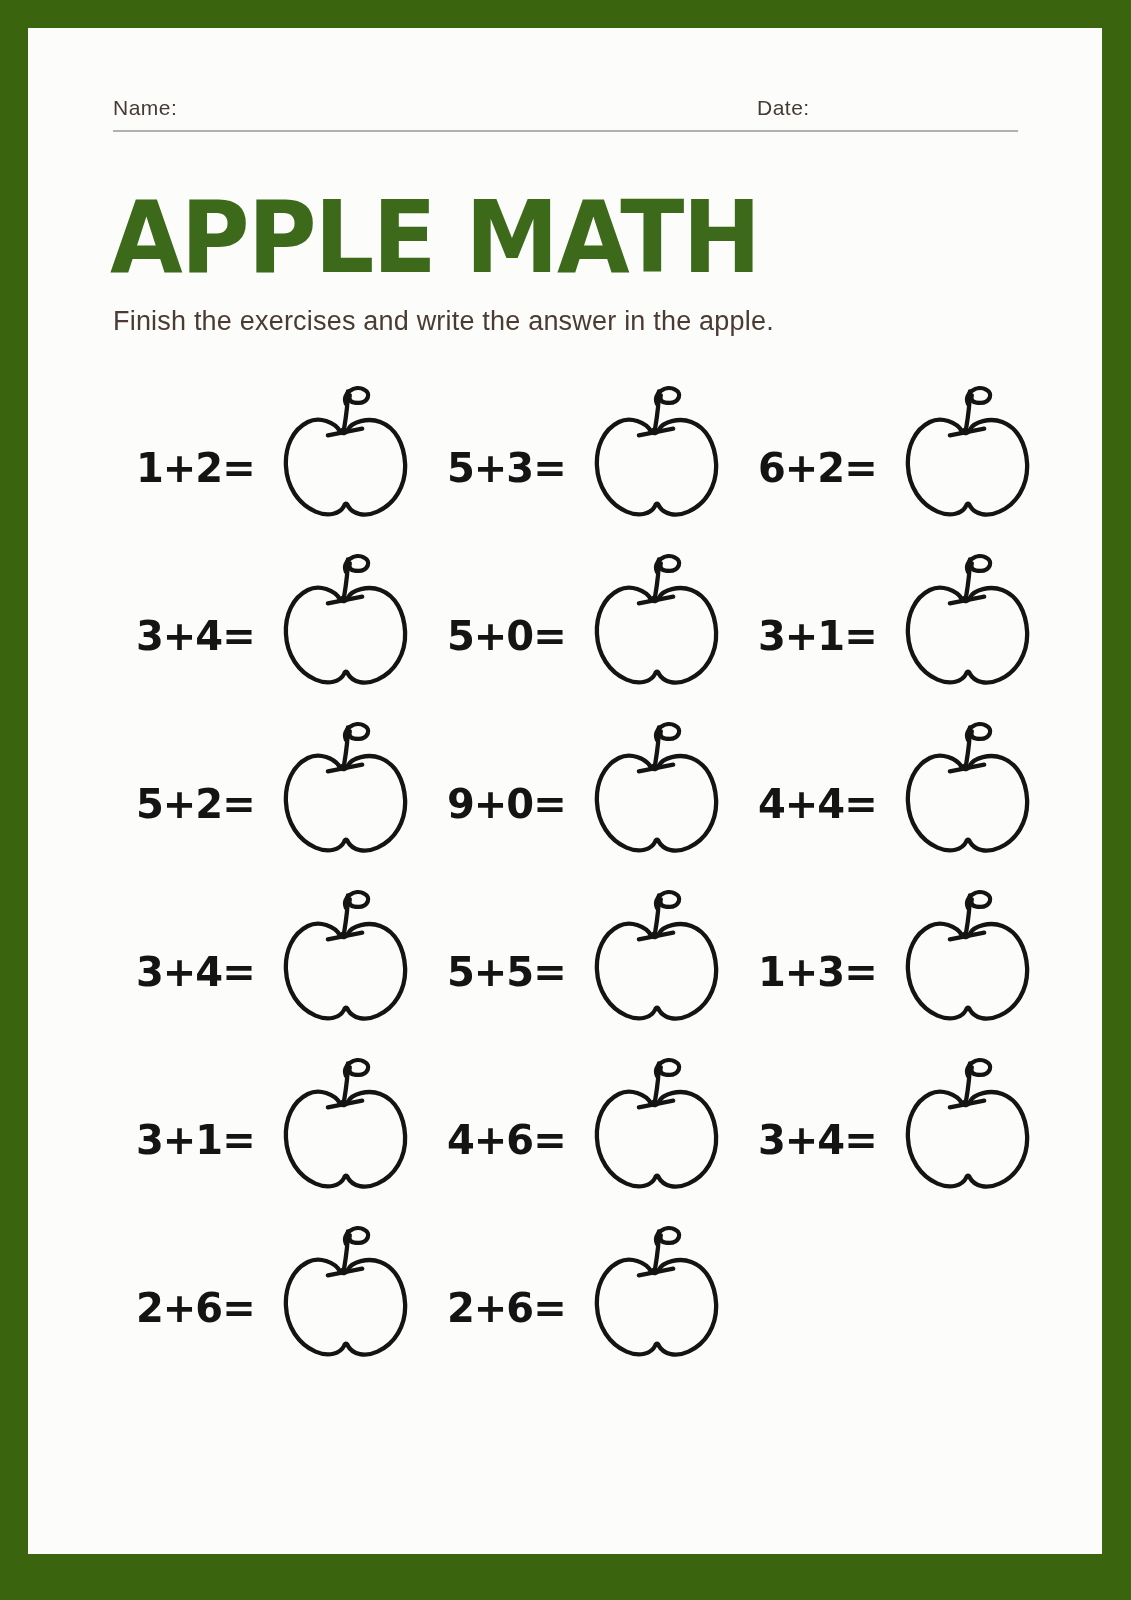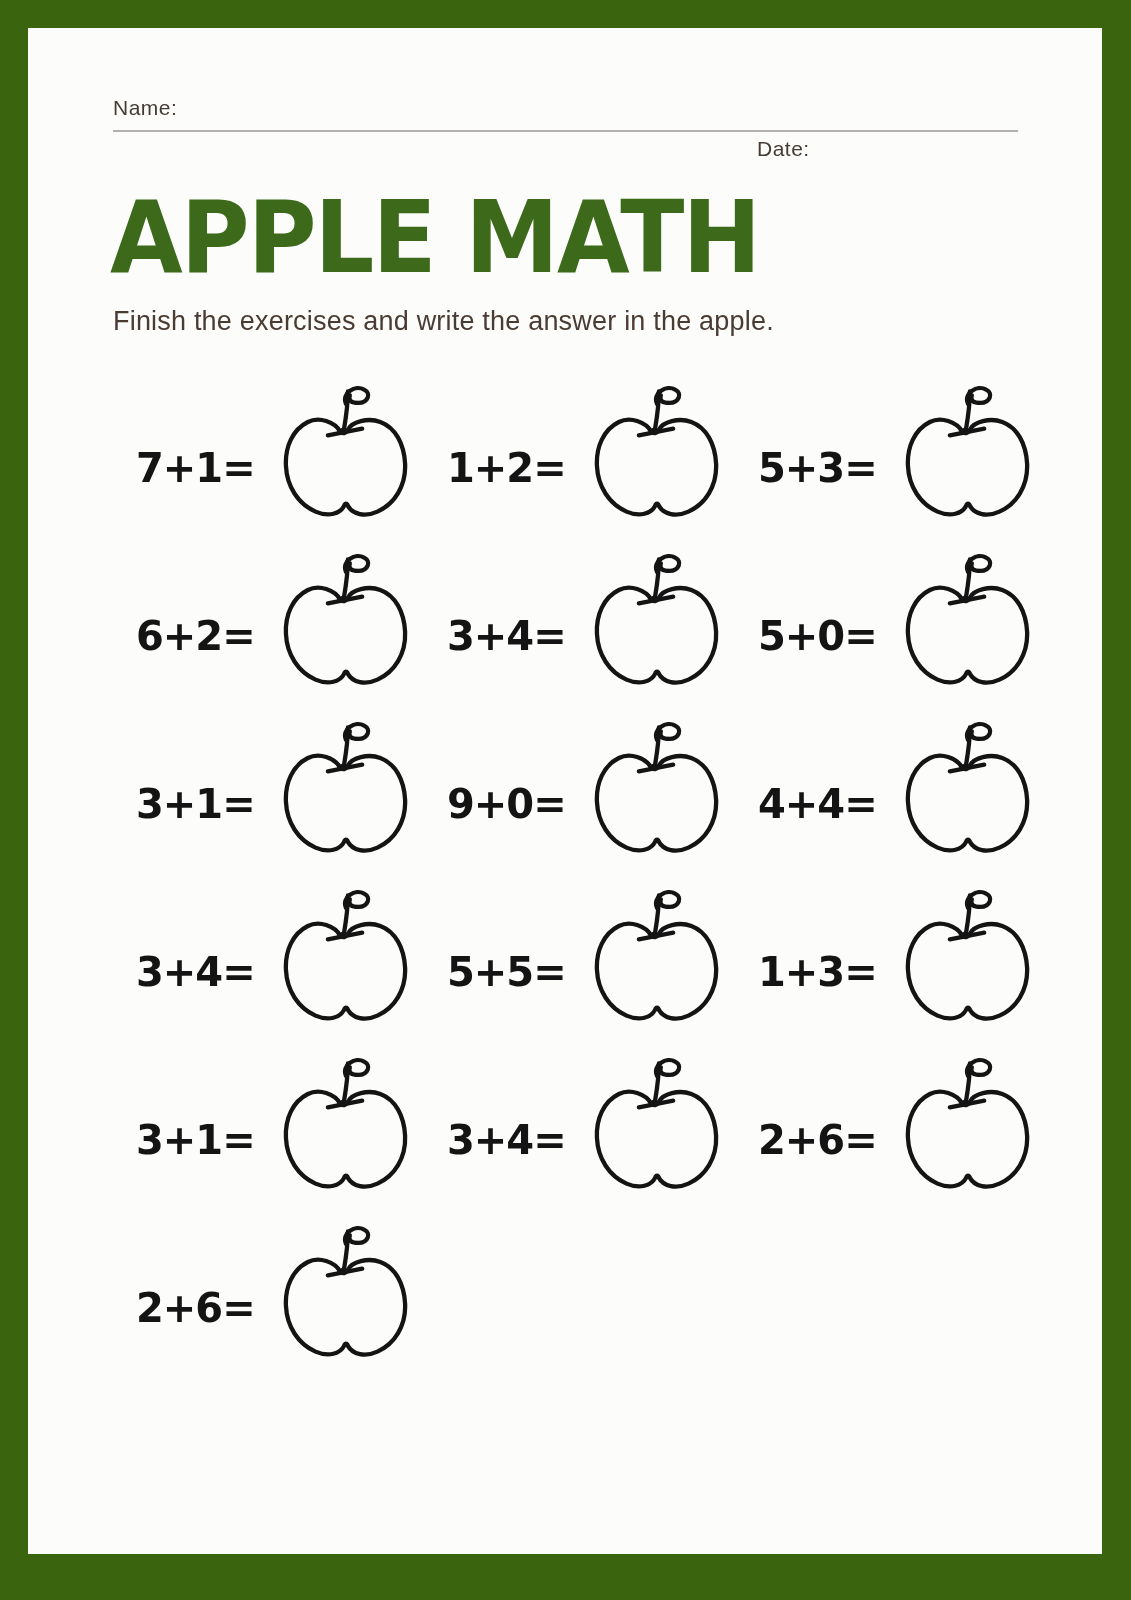--- a/index.html
+++ b/index.html
@@ -32,21 +32,21 @@
   .header{
     position:absolute;top:68px;left:85px;right:85px;
   }
   .header-labels{position:relative;height:28px;}
   .name-label{
     position:absolute;left:0;top:0;
     font-size:21px;letter-spacing:.5px;color:var(--label-brown);
   }
   .date-label{
     position:absolute;left:644px;top:0;
-    font-size:21px;letter-spacing:.5px;color:var(--label-brown);margin-top:41px;
+    font-size:21px;letter-spacing:.5px;color:var(--label-brown);
   }
   .header-line{
     margin-top:6px;height:0;
     border-top:2px solid var(--line-gray);
     width:905px;
   }
   
   .title{
     position:absolute;left:82px;top:152px;
     font-family:"DejaVu Sans", sans-serif;
@@ -105,45 +105,20 @@
         <span class="name-label">Name:</span>
         <span class="date-label">Date:</span>
       </div>
       <div class="header-line"></div>
     </div>
 
     <h1 class="title">APPLE MATH</h1>
     <p class="subtitle">Finish the exercises and write the answer in the apple.</p>
 
     <div class="grid">
-      <div class="cell">
-        <span class="problem">7+1=</span>
-        <span class="apple">
-          <svg width="126" height="143" viewBox="0 0 132 150" fill="none" xmlns="http://www.w3.org/2000/svg">
-
-            <path d="M 68 11 C 68 24 66 38 64 50 L 59 54" stroke="#141414" stroke-width="4.5" stroke-linecap="round" fill="none"></path>
-
-            <path d="M 66 24 C 61 12 76 4 85 9 C 93 13 89 23 79 23 C 72 23 68 21 70 15" stroke="#141414" stroke-width="4.5" stroke-linecap="round" fill="none"></path>
-
-            <path d="M 47 57 L 83 50" stroke="#141414" stroke-width="4.5" stroke-linecap="round" fill="none"></path>
-
-            <path d="M 60 53
-                     C 54 43 38 37 26 43
-                     C 10 51 2 69 3 89
-                     C 4 111 16 129 34 137
-                     C 48 143 60 139 64 131
-                     C 65 128 67 128 68 131
-                     C 73 140 86 143 99 137
-                     C 117 129 129 110 128 87
-                     C 127 66 118 49 102 43
-                     C 89 38 72 43 68 51
-                     C 66 55 62 56 60 53 Z" stroke="#141414" stroke-width="4.5" stroke-linejoin="round" fill="none"></path>
-          </svg>
-        </span>
-      </div>
 
       <div class="cell">
         <span class="problem">1+2=</span>
         <span class="apple">
           <svg width="126" height="143" viewBox="0 0 132 150" fill="none" xmlns="http://www.w3.org/2000/svg">
 
             <path d="M 68 11 C 68 24 66 38 64 50 L 59 54" stroke="#141414" stroke-width="4.5" stroke-linecap="round" fill="none"></path>
 
             <path d="M 66 24 C 61 12 76 4 85 9 C 93 13 89 23 79 23 C 72 23 68 21 70 15" stroke="#141414" stroke-width="4.5" stroke-linecap="round" fill="none"></path>
 
@@ -288,20 +263,45 @@
                      C 65 128 67 128 68 131
                      C 73 140 86 143 99 137
                      C 117 129 129 110 128 87
                      C 127 66 118 49 102 43
                      C 89 38 72 43 68 51
                      C 66 55 62 56 60 53 Z" stroke="#141414" stroke-width="4.5" stroke-linejoin="round" fill="none"></path>
           </svg>
         </span>
       </div>
 
+      <div class="cell">
+        <span class="problem">5+2=</span>
+        <span class="apple">
+          <svg width="126" height="143" viewBox="0 0 132 150" fill="none" xmlns="http://www.w3.org/2000/svg">
+
+            <path d="M 68 11 C 68 24 66 38 64 50 L 59 54" stroke="#141414" stroke-width="4.5" stroke-linecap="round" fill="none"></path>
+
+            <path d="M 66 24 C 61 12 76 4 85 9 C 93 13 89 23 79 23 C 72 23 68 21 70 15" stroke="#141414" stroke-width="4.5" stroke-linecap="round" fill="none"></path>
+
+            <path d="M 47 57 L 83 50" stroke="#141414" stroke-width="4.5" stroke-linecap="round" fill="none"></path>
+
+            <path d="M 60 53
+                     C 54 43 38 37 26 43
+                     C 10 51 2 69 3 89
+                     C 4 111 16 129 34 137
+                     C 48 143 60 139 64 131
+                     C 65 128 67 128 68 131
+                     C 73 140 86 143 99 137
+                     C 117 129 129 110 128 87
+                     C 127 66 118 49 102 43
+                     C 89 38 72 43 68 51
+                     C 66 55 62 56 60 53 Z" stroke="#141414" stroke-width="4.5" stroke-linejoin="round" fill="none"></path>
+          </svg>
+        </span>
+      </div>
 
       <div class="cell">
         <span class="problem">9+0=</span>
         <span class="apple">
           <svg width="126" height="143" viewBox="0 0 132 150" fill="none" xmlns="http://www.w3.org/2000/svg">
 
             <path d="M 68 11 C 68 24 66 38 64 50 L 59 54" stroke="#141414" stroke-width="4.5" stroke-linecap="round" fill="none"></path>
 
             <path d="M 66 24 C 61 12 76 4 85 9 C 93 13 89 23 79 23 C 72 23 68 21 70 15" stroke="#141414" stroke-width="4.5" stroke-linecap="round" fill="none"></path>
 
@@ -446,20 +446,45 @@
                      C 65 128 67 128 68 131
                      C 73 140 86 143 99 137
                      C 117 129 129 110 128 87
                      C 127 66 118 49 102 43
                      C 89 38 72 43 68 51
                      C 66 55 62 56 60 53 Z" stroke="#141414" stroke-width="4.5" stroke-linejoin="round" fill="none"></path>
           </svg>
         </span>
       </div>
 
+      <div class="cell">
+        <span class="problem">4+6=</span>
+        <span class="apple">
+          <svg width="126" height="143" viewBox="0 0 132 150" fill="none" xmlns="http://www.w3.org/2000/svg">
+
+            <path d="M 68 11 C 68 24 66 38 64 50 L 59 54" stroke="#141414" stroke-width="4.5" stroke-linecap="round" fill="none"></path>
+
+            <path d="M 66 24 C 61 12 76 4 85 9 C 93 13 89 23 79 23 C 72 23 68 21 70 15" stroke="#141414" stroke-width="4.5" stroke-linecap="round" fill="none"></path>
+
+            <path d="M 47 57 L 83 50" stroke="#141414" stroke-width="4.5" stroke-linecap="round" fill="none"></path>
+
+            <path d="M 60 53
+                     C 54 43 38 37 26 43
+                     C 10 51 2 69 3 89
+                     C 4 111 16 129 34 137
+                     C 48 143 60 139 64 131
+                     C 65 128 67 128 68 131
+                     C 73 140 86 143 99 137
+                     C 117 129 129 110 128 87
+                     C 127 66 118 49 102 43
+                     C 89 38 72 43 68 51
+                     C 66 55 62 56 60 53 Z" stroke="#141414" stroke-width="4.5" stroke-linejoin="round" fill="none"></path>
+          </svg>
+        </span>
+      </div>
 
       <div class="cell">
         <span class="problem">3+4=</span>
         <span class="apple">
           <svg width="126" height="143" viewBox="0 0 132 150" fill="none" xmlns="http://www.w3.org/2000/svg">
 
             <path d="M 68 11 C 68 24 66 38 64 50 L 59 54" stroke="#141414" stroke-width="4.5" stroke-linecap="round" fill="none"></path>
 
             <path d="M 66 24 C 61 12 76 4 85 9 C 93 13 89 23 79 23 C 72 23 68 21 70 15" stroke="#141414" stroke-width="4.5" stroke-linecap="round" fill="none"></path>
 

